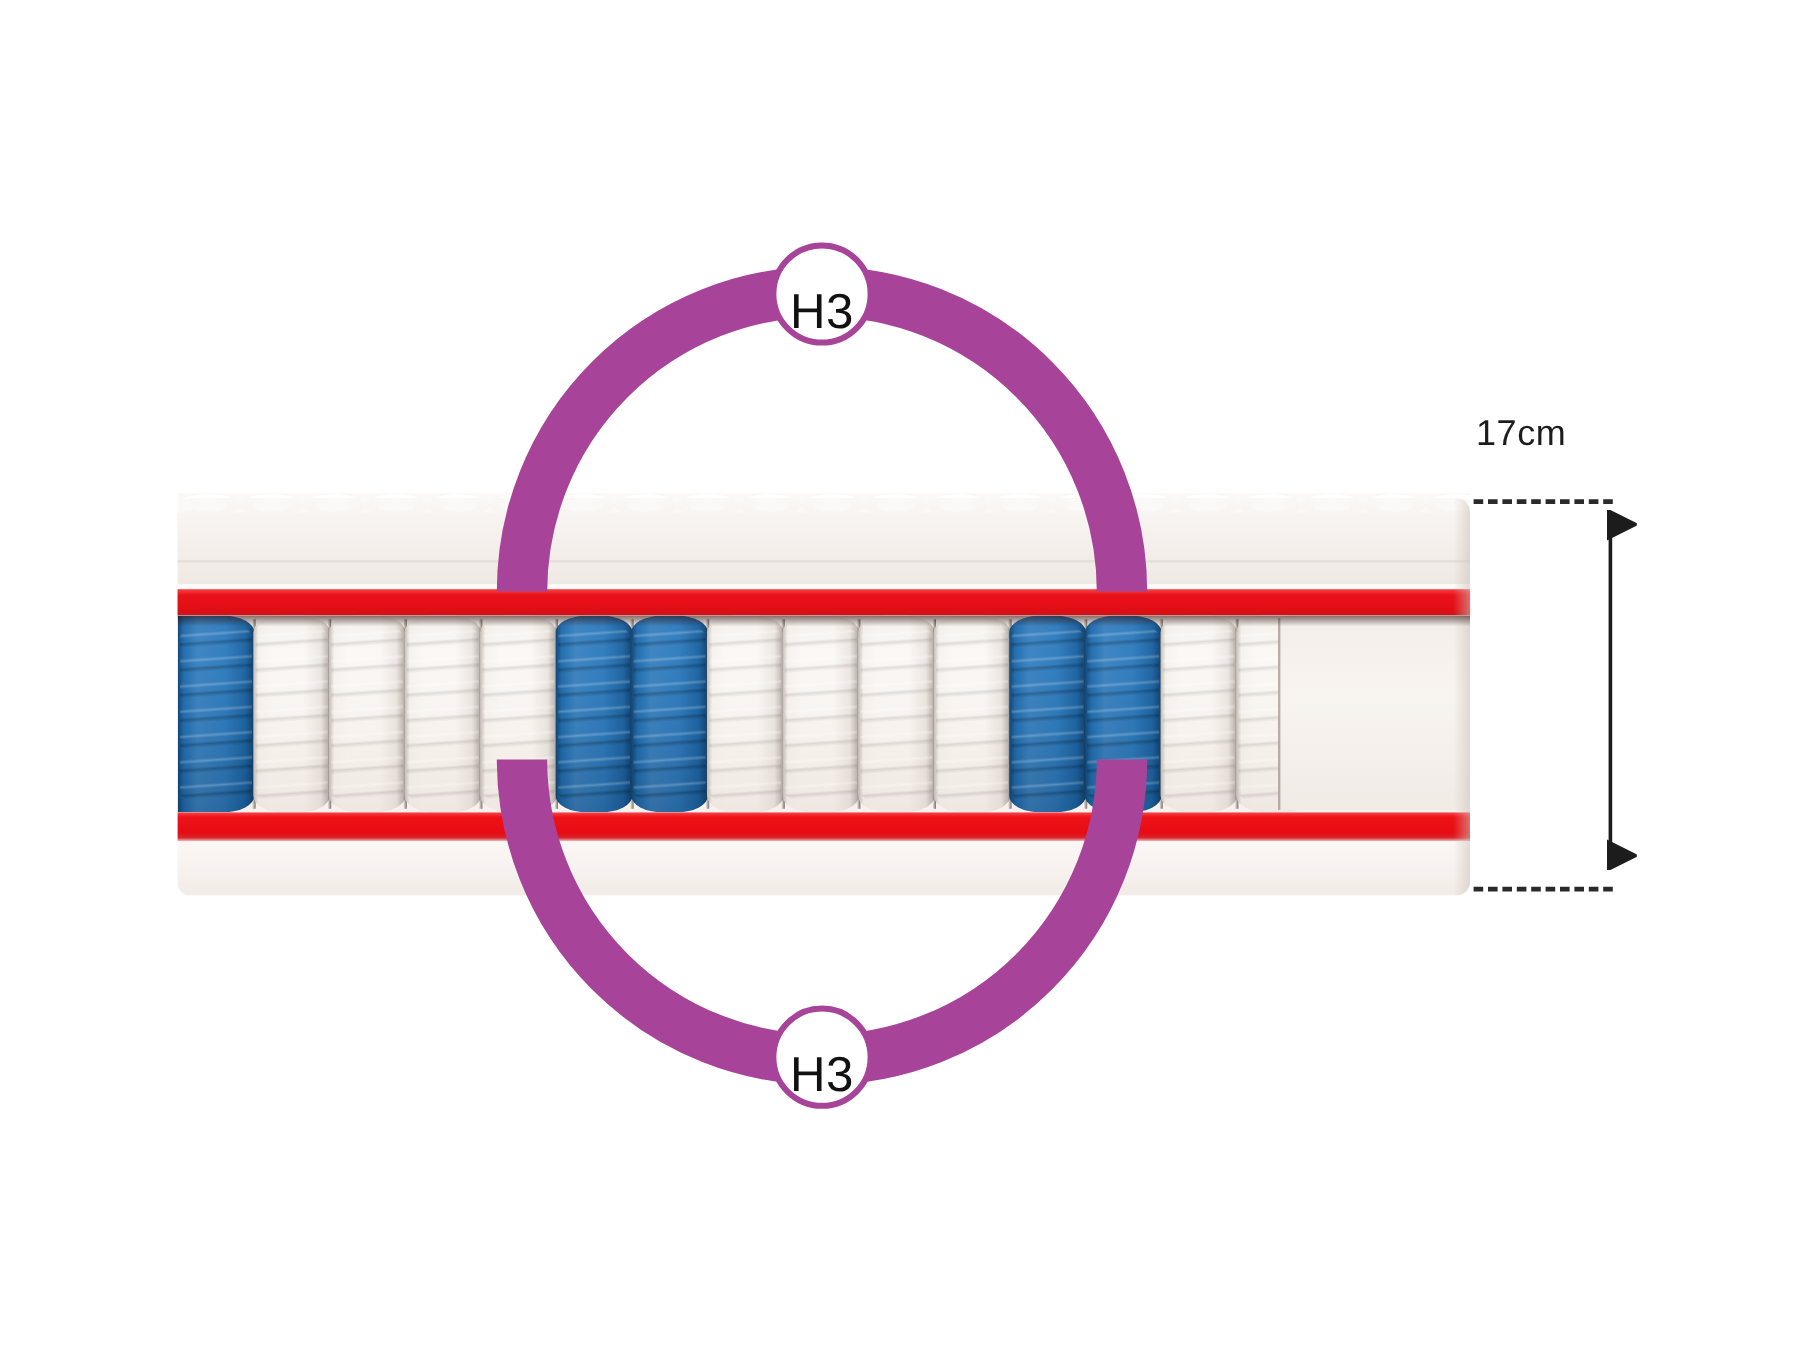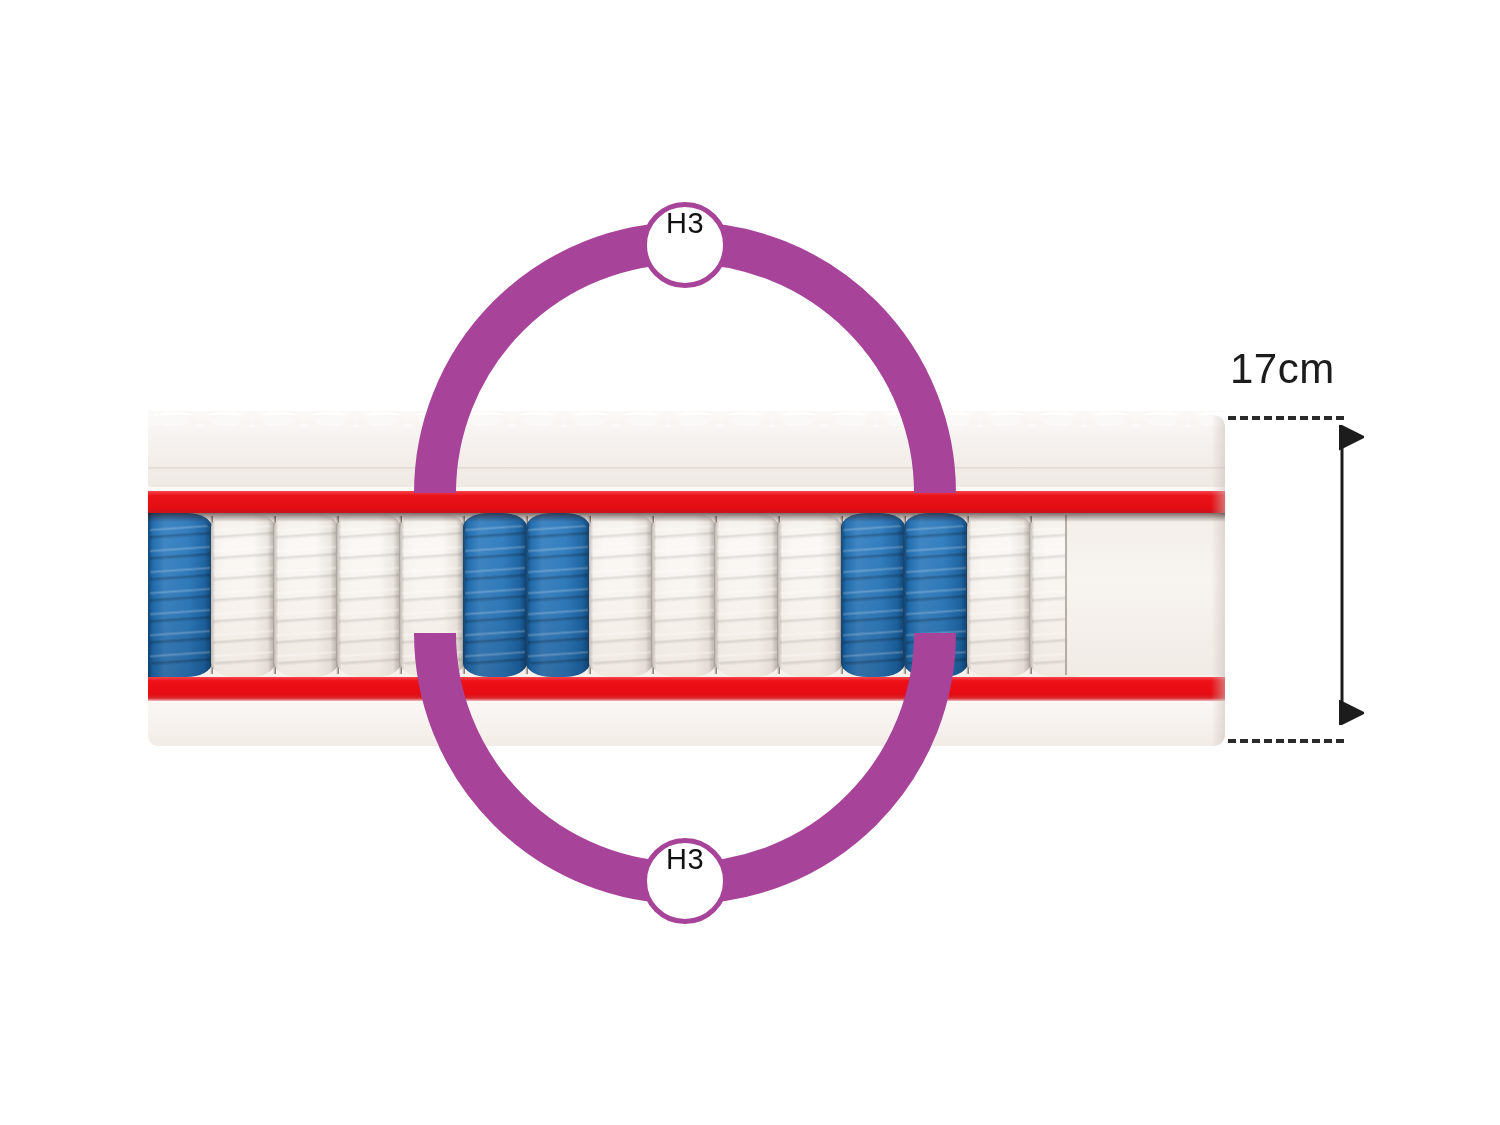--- a/index.html
+++ b/index.html
@@ -231,36 +231,36 @@
   }
   .badge {
     position: absolute;
     width: 86px;
     height: 86px;
     margin-left: -43px;
     margin-top: -43px;
     border-radius: 50%;
     background: #ffffff;
     display: flex;
-    align-items: flex-start;
+    align-items: flex-end;
     justify-content: center;
-    font-size: 29px;
+    font-size: 41px;
     color: #111111;
     letter-spacing: 0.5px;
     box-sizing: border-box;
   }
   .badge-top { left: 685px; top: 245px; }
   .badge-bottom { left: 685px; top: 881px; }
 
   
   .dim-label {
     position: absolute;
     left: 1230px;
     top: 345px;
-    font-size: 42px;
+    font-size: 30px;
     color: #1c1c1c;
     letter-spacing: 0.5px;
     white-space: nowrap;
   }
   .dim-dash {
     position: absolute;
     left: 1228px;
     width: 116px;
     height: 0;
     border-top: 4px dashed #2a2a2a;

